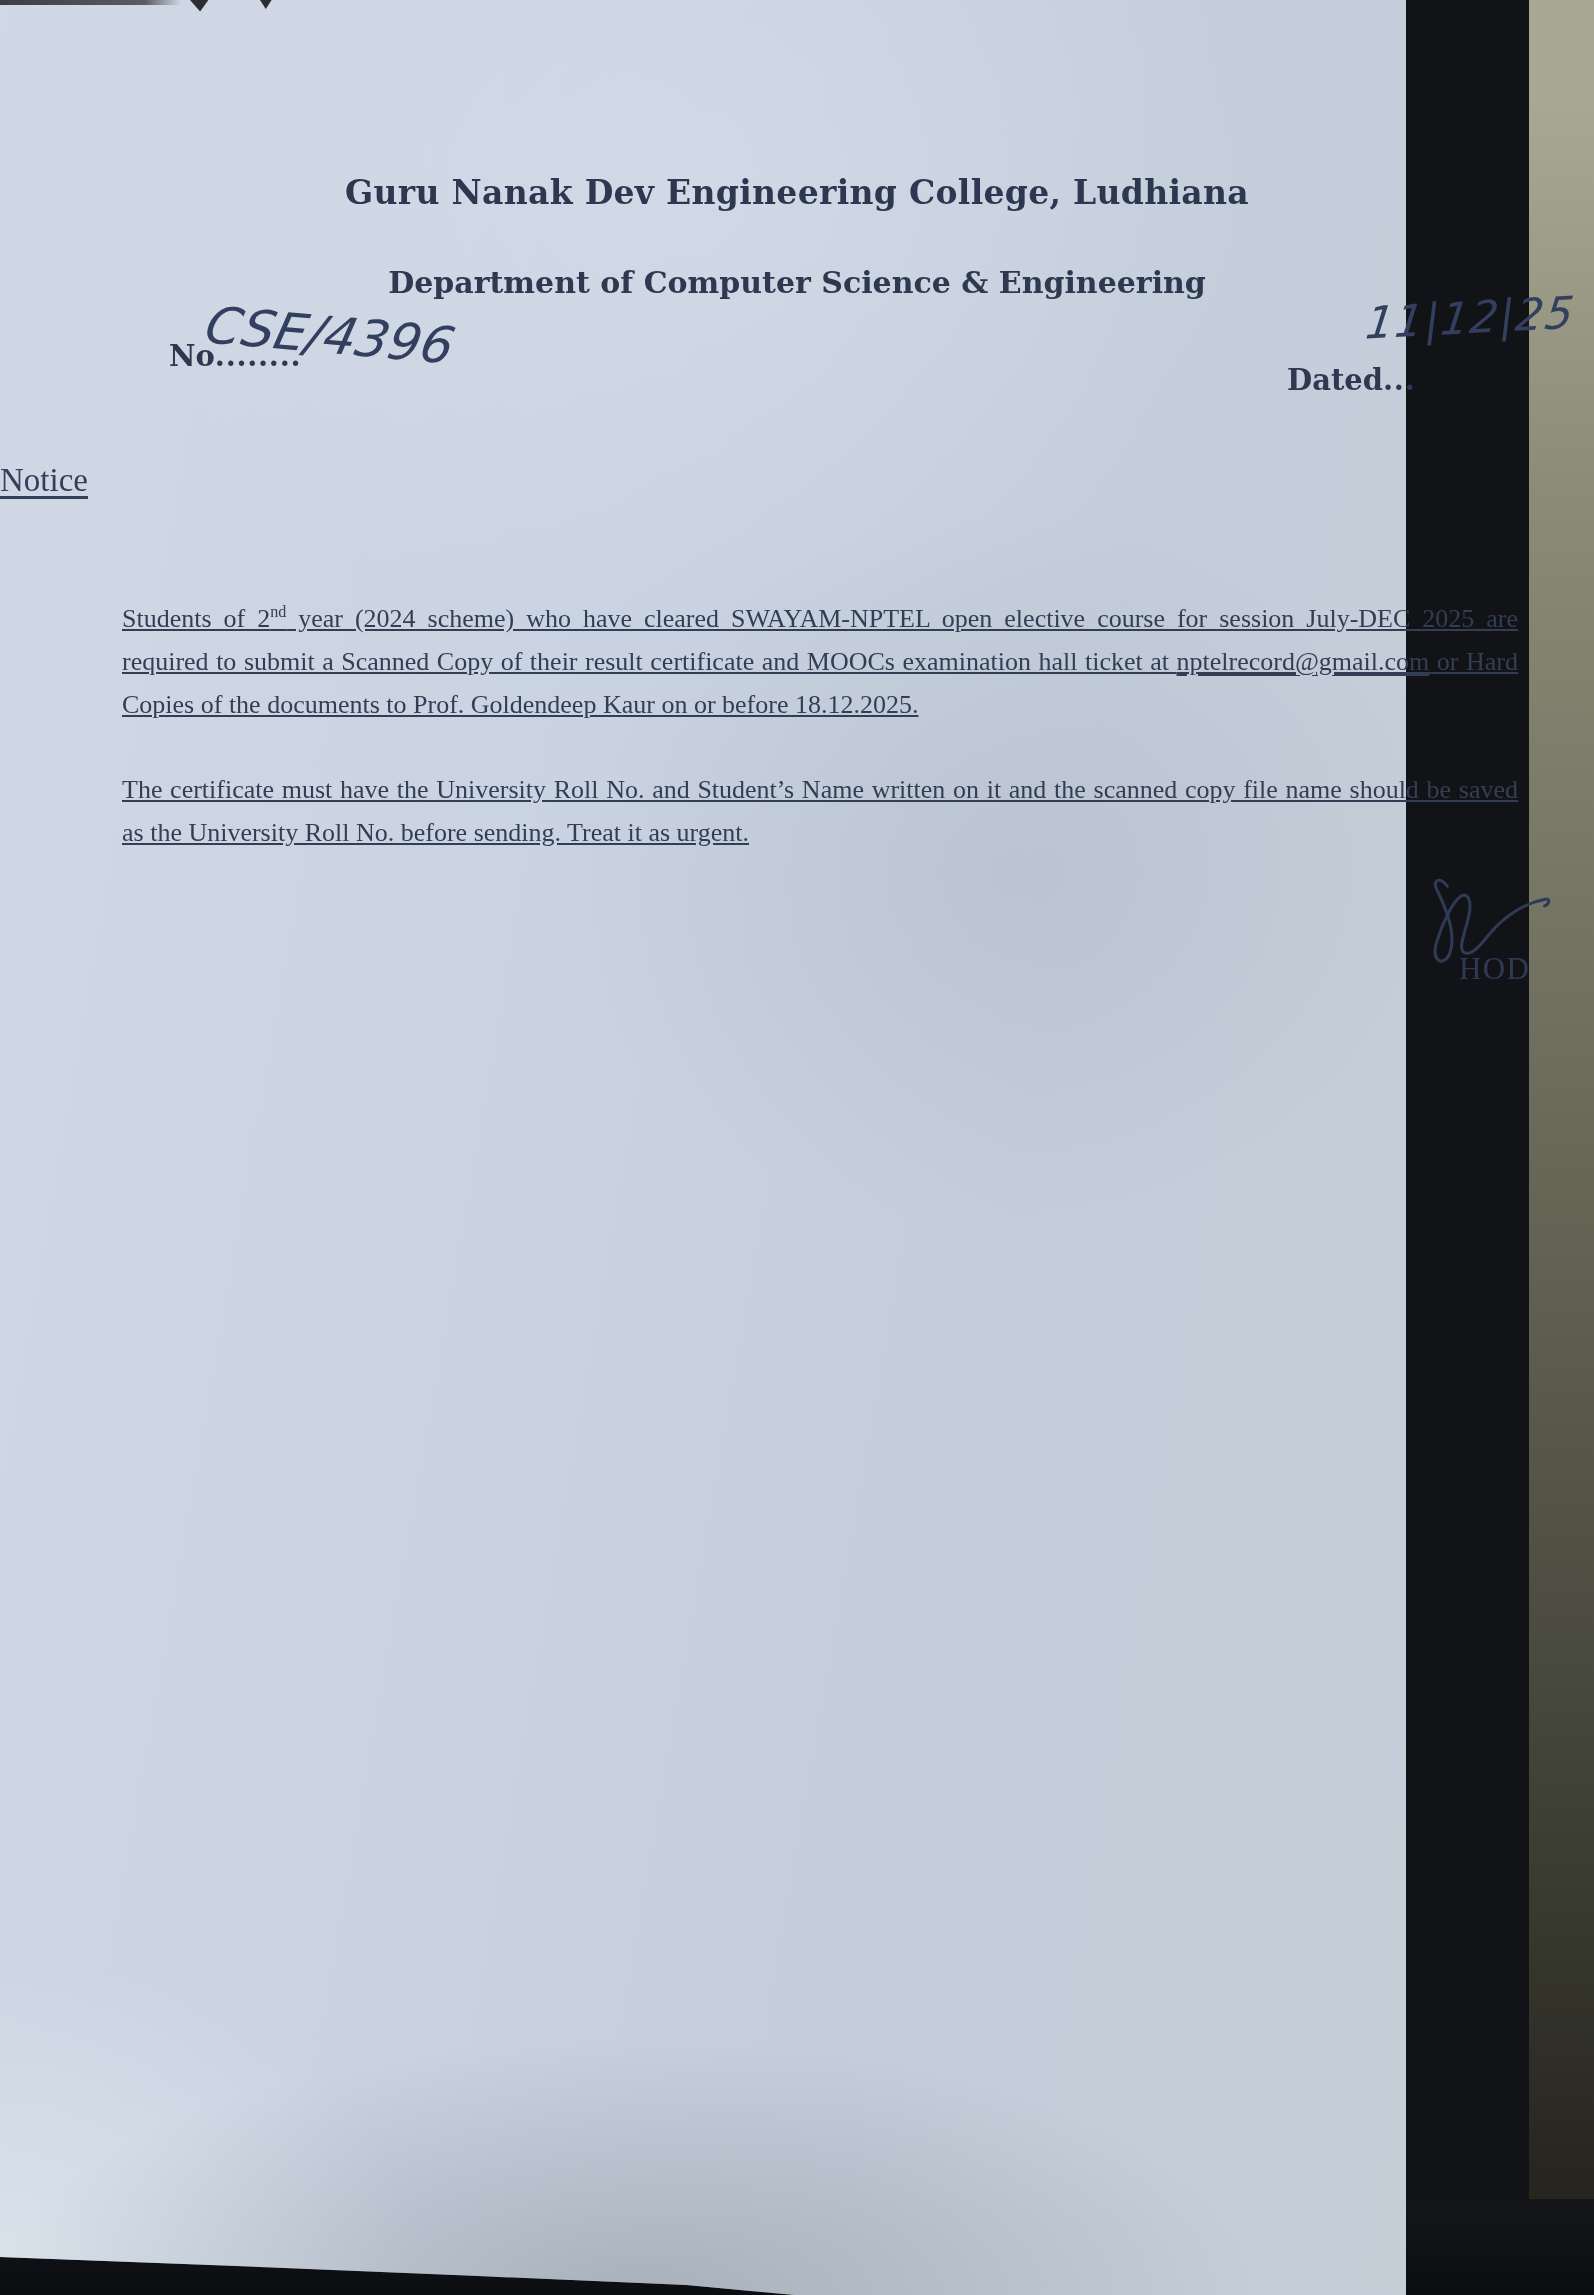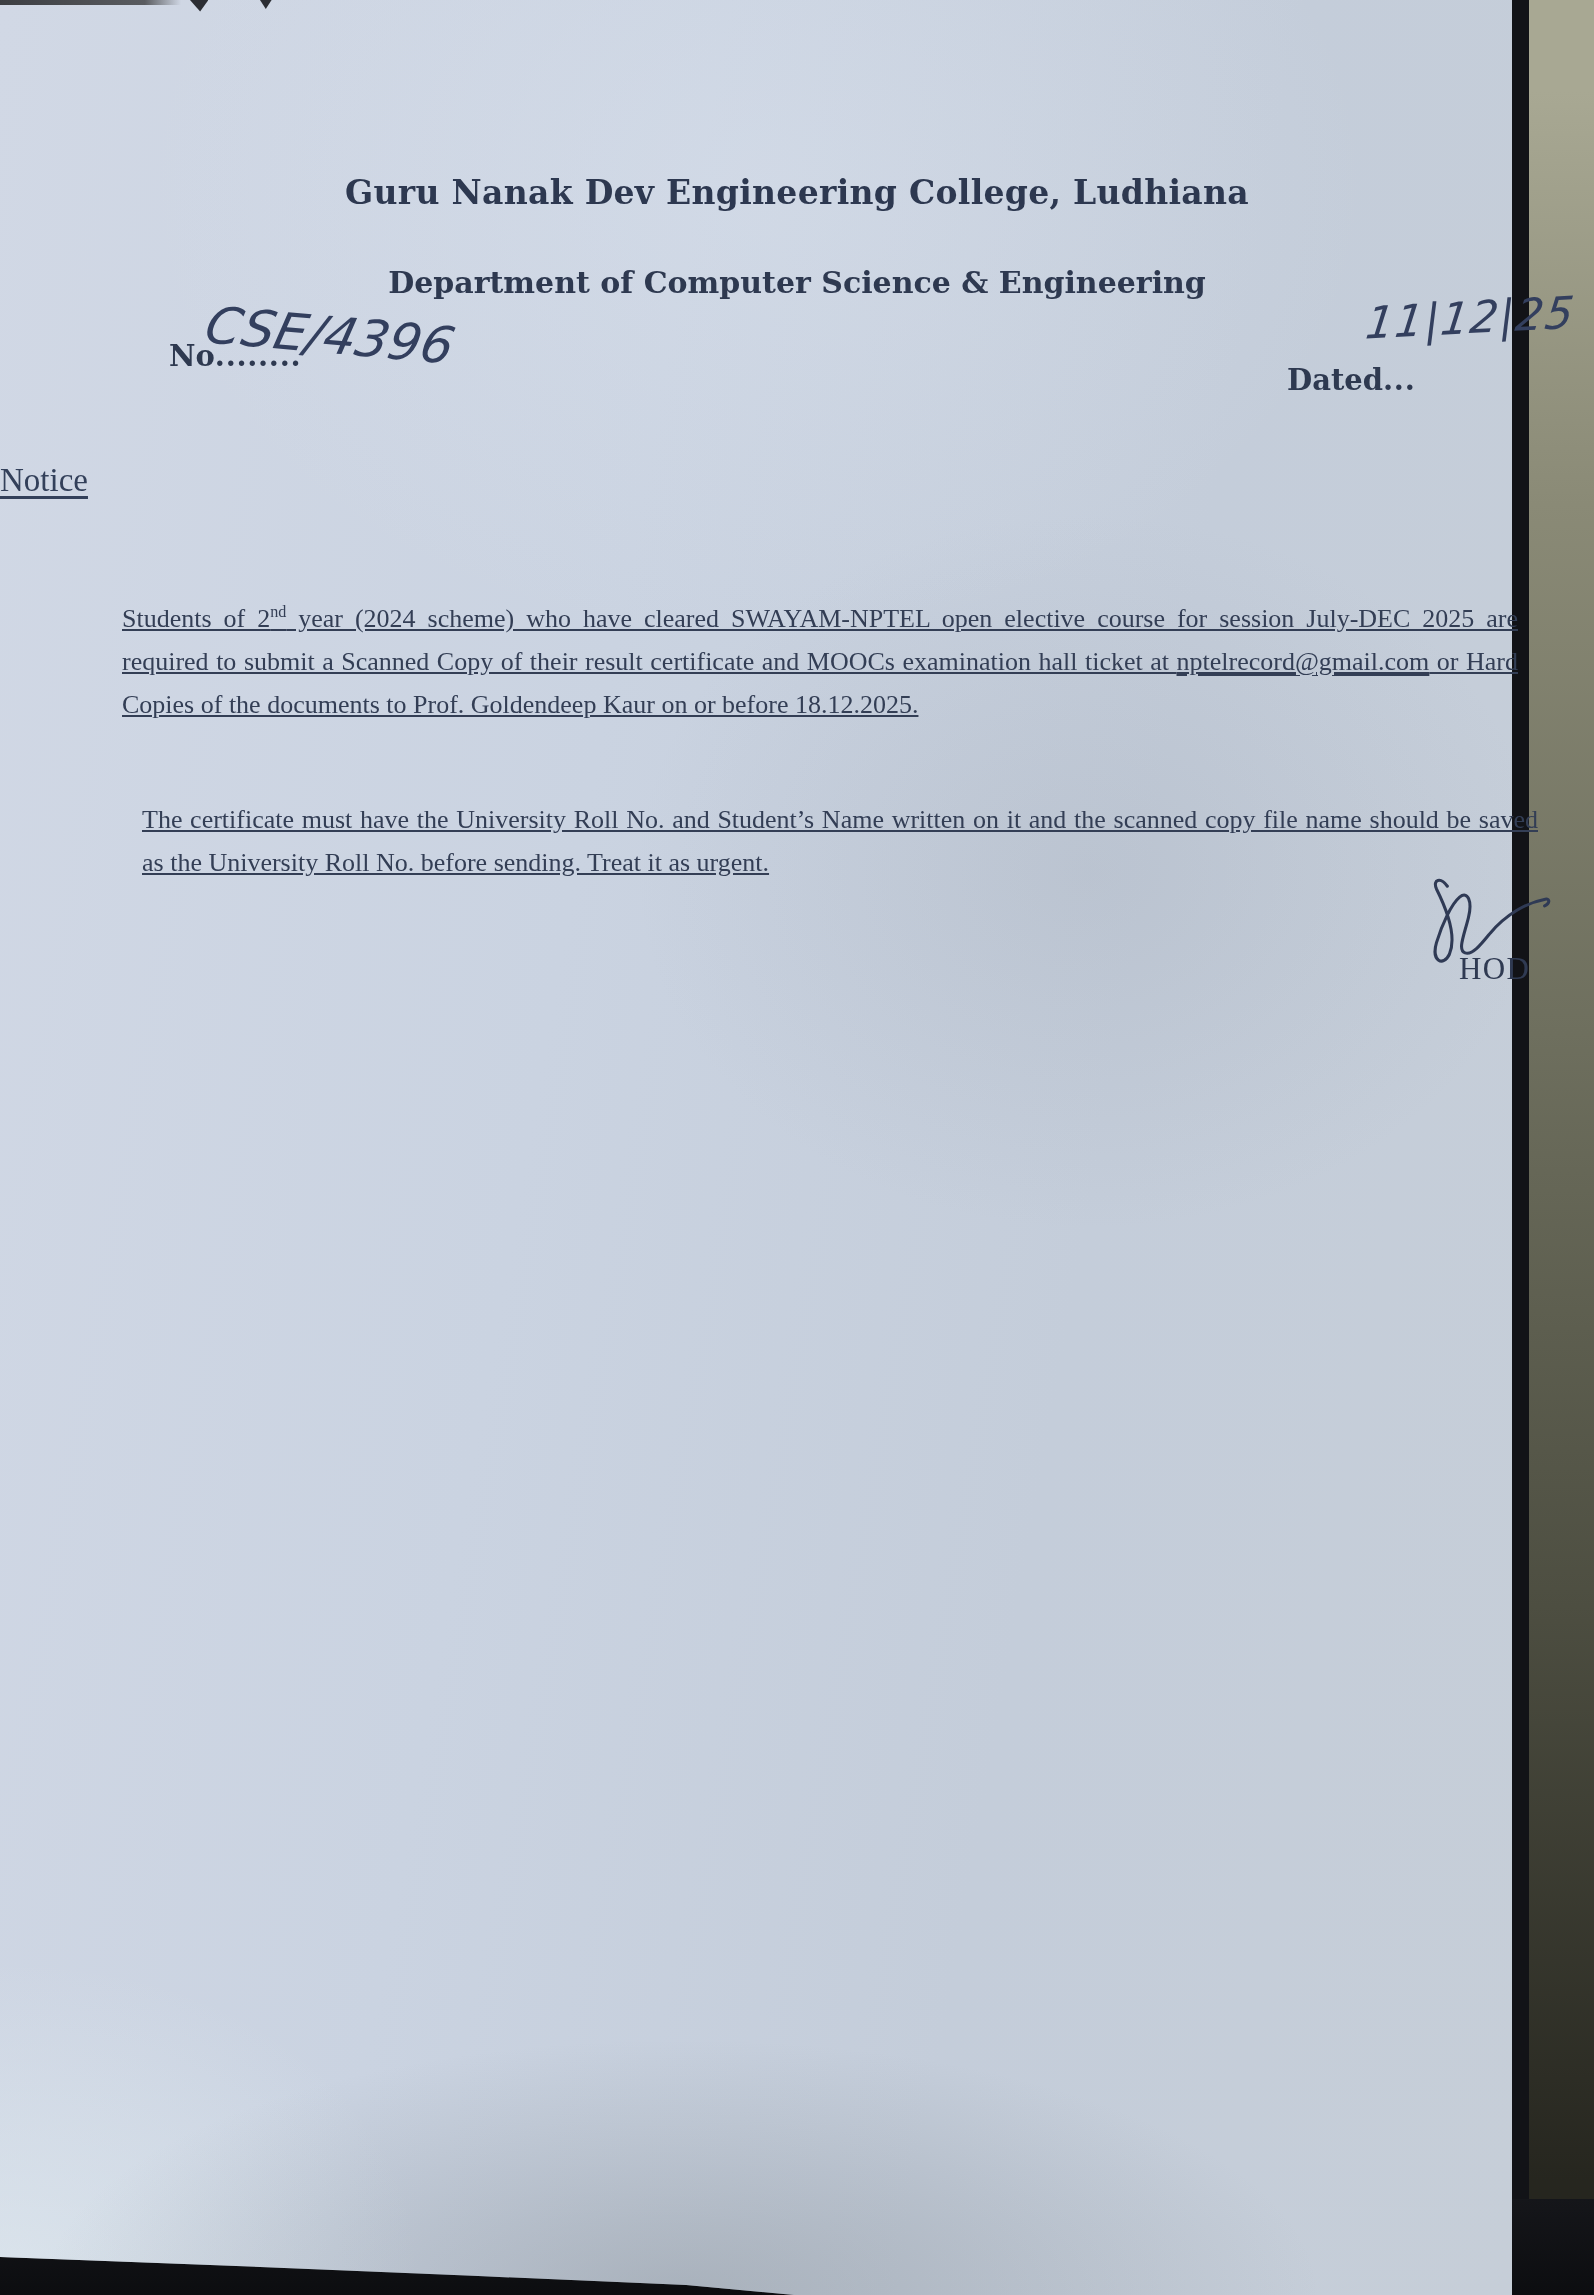--- a/index.html
+++ b/index.html
@@ -8,21 +8,21 @@
   .photo{position:relative;width:1594px;height:2295px;background:#121317;overflow:hidden;}
 
   
   .bg-right{position:absolute;right:0;top:0;width:65px;height:100%;
     background:linear-gradient(to bottom,#a8a893 4%,#8a8a76 22%,#6e6f5e 45%,#4d4e41 70%,#26261f 95%);}
   
   .bg-bottom{position:absolute;left:0;bottom:0;width:100%;height:96px;
     background:linear-gradient(to bottom,#15161a,#0c0d10);}
 
   
-  .paper{position:absolute;left:0;top:0;width:1512px;height:2295px;
+  .paper{position:absolute;left:0;top:0;width:1406px;height:2295px;
     clip-path:polygon(0px 0px,1594px 0px,1594px 68px,1579px 92px,1573px 615px,
       1569px 1229px,1564px 1844px,1560px 2295px,794px 2295px,686px 2285px,
       478px 2276px,260px 2267px,0px 2257px);
     background:
       radial-gradient(ellipse 649px 512px at 72% 38%, rgba(148,156,168,0.20), transparent 70%),
       radial-gradient(ellipse 888px 355px at 45% 100%, rgba(120,128,134,0.38), transparent 72%),
       radial-gradient(ellipse 581px 444px at 1% 99%, rgba(228,238,242,0.55), transparent 70%),
       radial-gradient(ellipse 820px 615px at 50% 8%, rgba(222,229,240,0.35), transparent 75%),
       linear-gradient(100deg,#d1d8e5 0%,#cad3e1 38%,#c4cdda 68%,#c6ced8 100%);}
 
@@ -50,21 +50,21 @@
   .hw-date{position:absolute;left:1366px;top:292px;font-size:44px;
     transform:rotate(-3deg) skewX(-10deg);white-space:nowrap;letter-spacing:1.4px;}
 
   .notice-title{position:absolute;left:0;top:462px;width:1594px;text-align:left;
     font-size:33px;color:#33405a;}
   .notice-title span{text-decoration:underline;text-underline-offset:4.8px;}
 
   .para{position:absolute;left:122px;width:1396px;font-size:26px;line-height:43px;
     text-align:justify;color:#333e55;text-decoration:underline;}
   .p1{top:571px;}
-  .p2{top:772px;margin-left:20px;}
+  .p2{top:742px;}
   sup{font-size:0.62em;vertical-align:super;line-height:0;}
   .email{text-decoration:underline;text-underline-offset:4.1px;}
 
   .sig-svg{position:absolute;left:1393px;top:874px;}
   .hod{position:absolute;left:1411px;top:951px;font-size:31px;color:#2f3a52;
     letter-spacing:1.4px;margin-left:48px;}
 </style>
 </head>
 <body>
 

